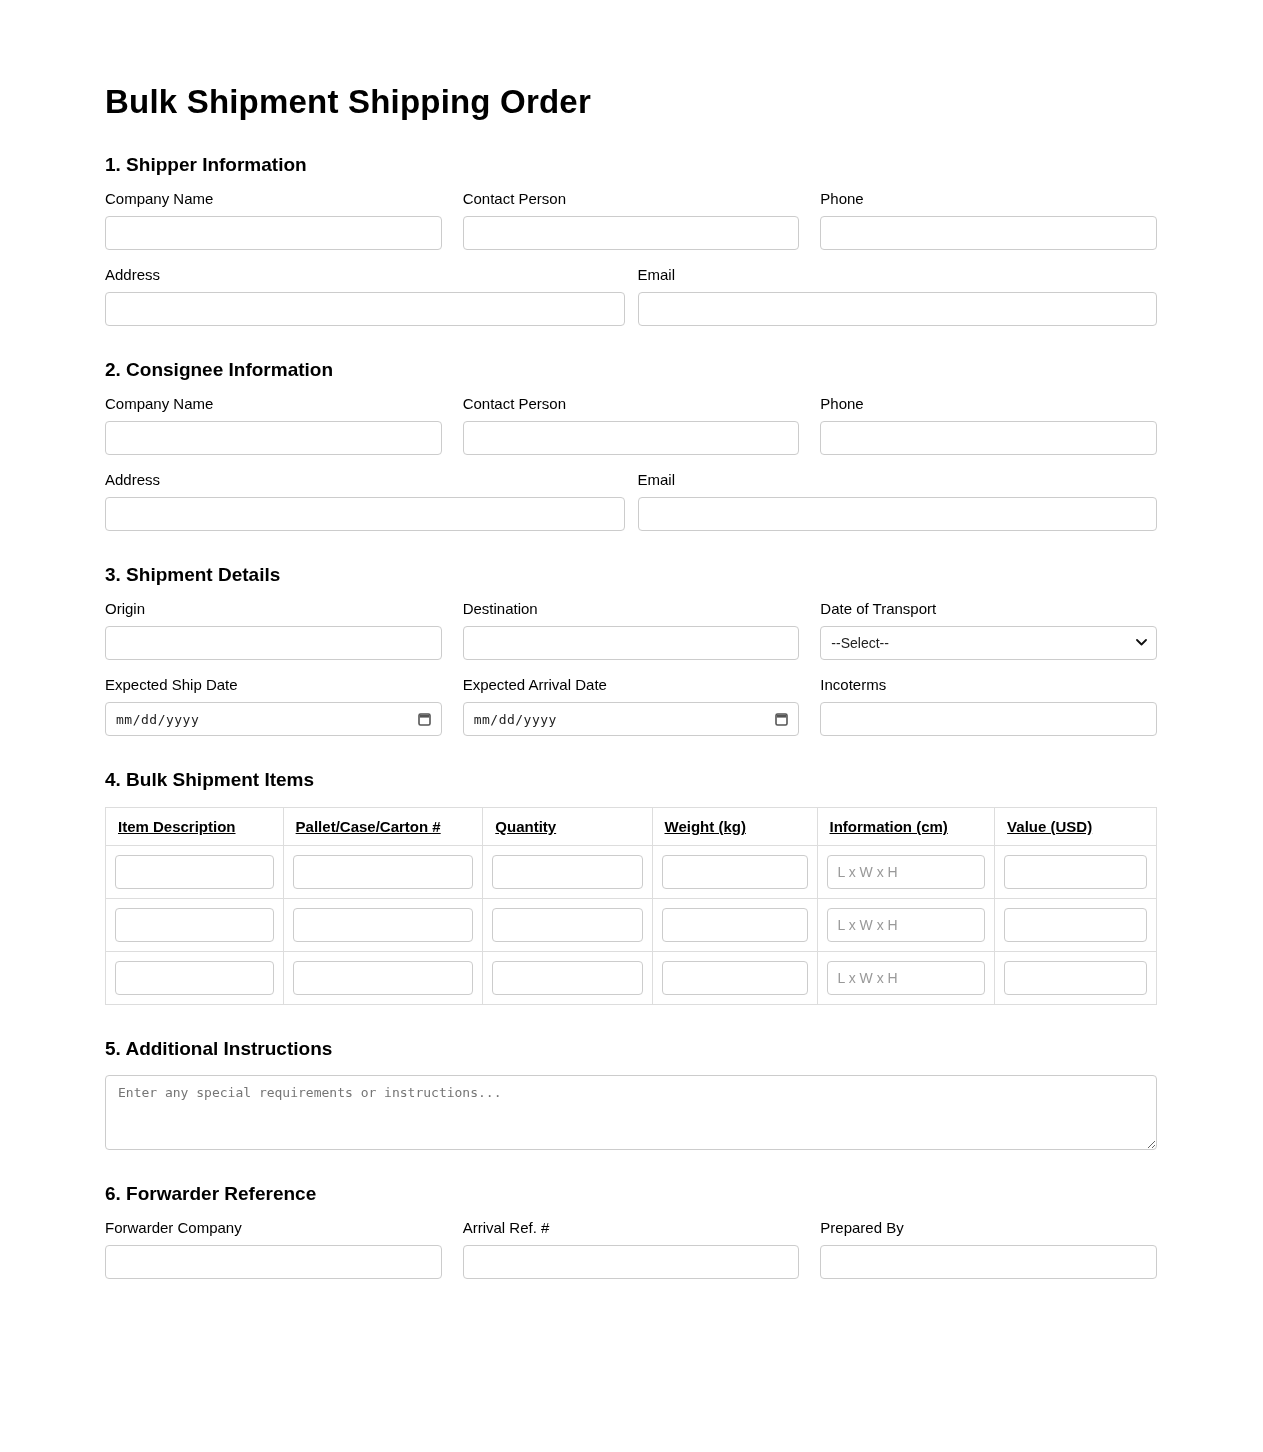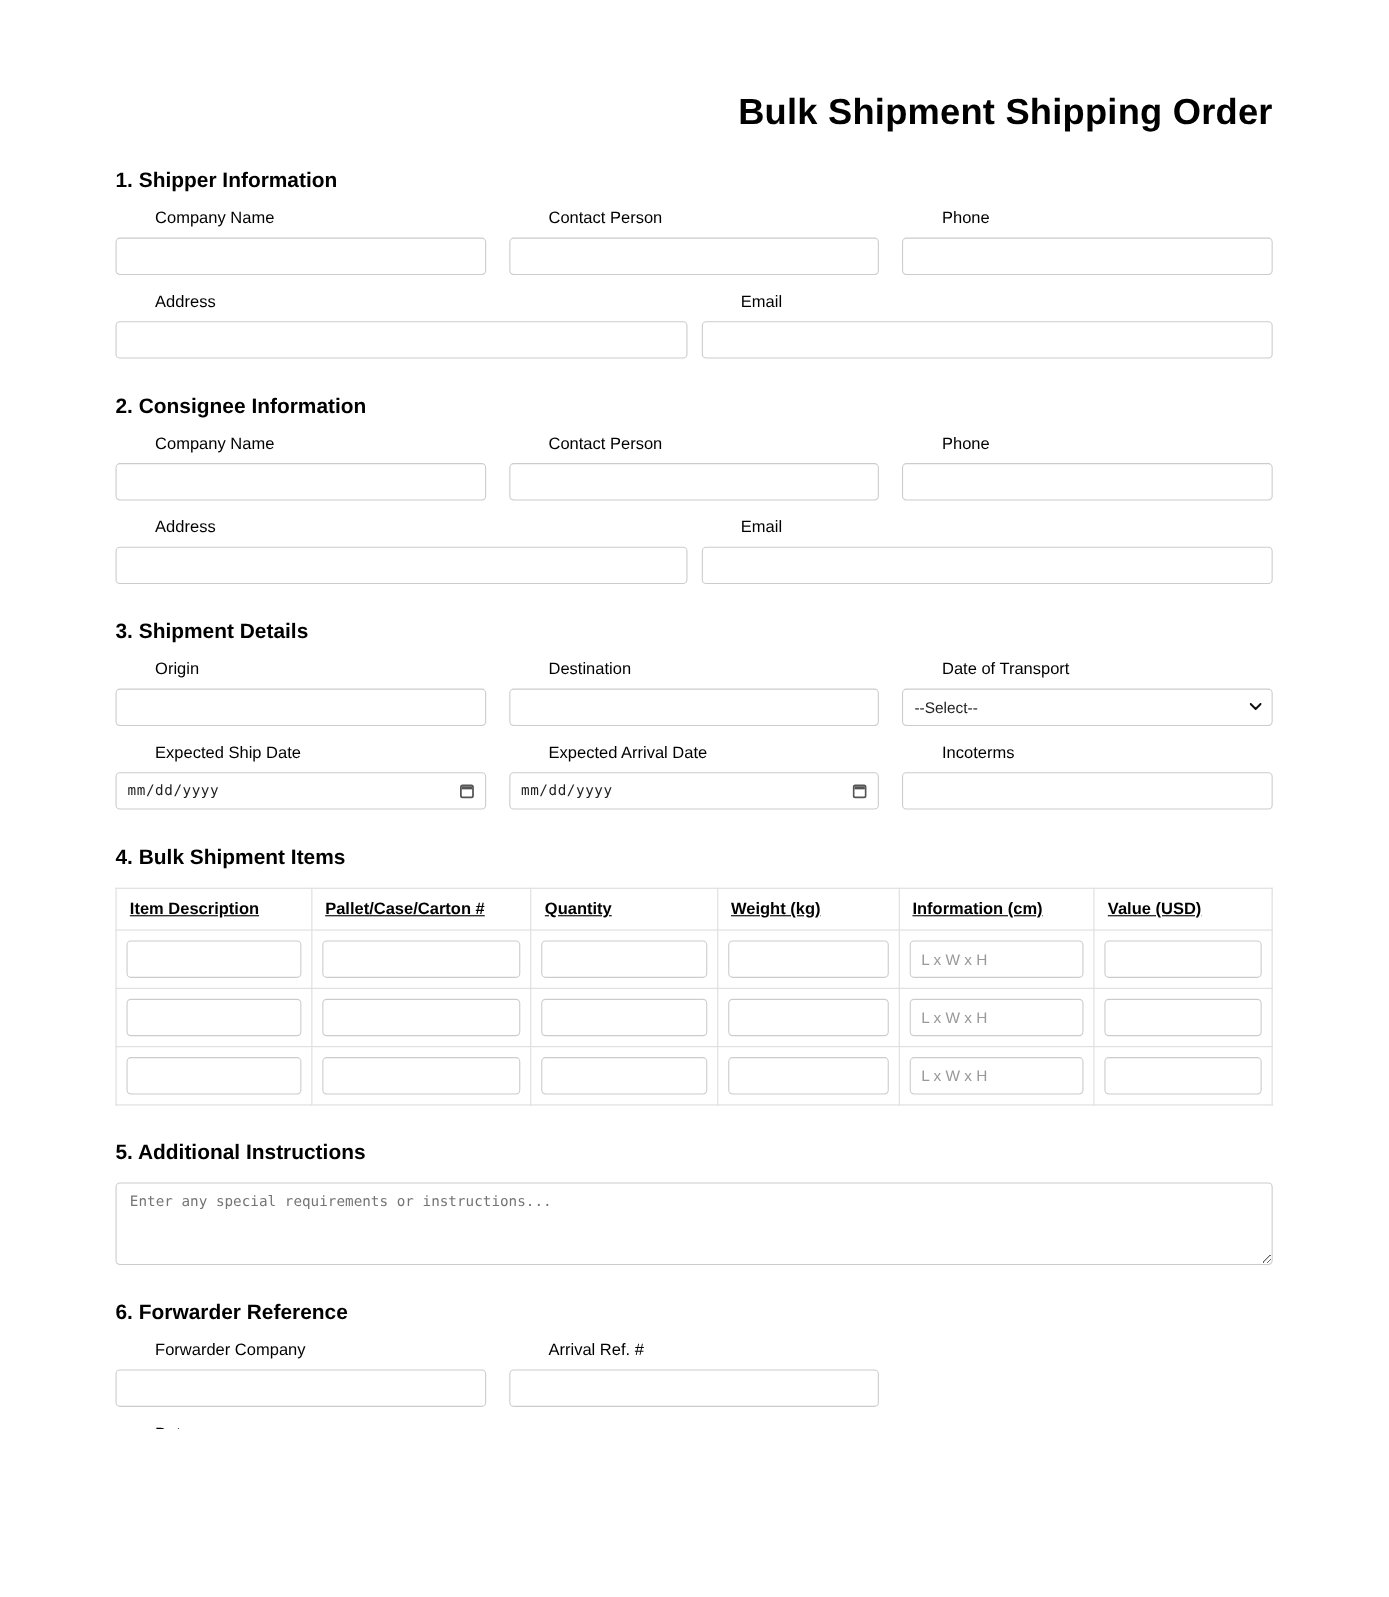--- a/index.html
+++ b/index.html
@@ -16,42 +16,40 @@
   }
   .container {
     padding: 85px 106px 0 105px;
   }
   h1 {
     font-size: 33px;
     font-weight: bold;
     line-height: 1;
     margin: 0 0 37px 0;
     letter-spacing: 0.2px;
-    text-align: right;
   }
   h2 {
     font-size: 19px;
     font-weight: bold;
     line-height: 1;
     margin: 34px 0 17px 0;
   }
   section:first-of-type h2 { margin-top: 0; }
   .grid {
     display: grid;
     column-gap: 21px;
     row-gap: 17px;
   }
   .g3 { grid-template-columns: 1fr 1fr 1fr; }
   .g2 { grid-template-columns: 1fr 1fr; margin-top: 17px; gap: 13px; }
   .label {
     font-size: 15px;
     line-height: 16px;
     margin-bottom: 9px;
     color: #000;
-    margin-left: 36px;
   }
   .input, select.input {
     width: 100%;
     height: 34px;
     border: 1px solid #ccc;
     border-radius: 4px;
     background: #fff;
     padding: 0 10px;
     font-size: 14px;
     font-family: Liberation Sans, sans-serif;
@@ -312,20 +310,24 @@
       <h2>6. Forwarder Reference</h2>
       <div class="grid g3">
         <div class="field">
           <div class="label">Forwarder Company</div>
           <input class="input" type="text" style="">
         </div>
         <div class="field">
           <div class="label">Arrival Ref. #</div>
           <input class="input" type="text" style="">
         </div>
+        <div class="field">
+          <div class="label">Prepared By</div>
+          <input class="input" type="text" style="">
+        </div>
       </div>
       <div class="date-row">
         <div class="label">Date</div>
       </div>
     </section>
 
   </div>
 </div>
 
 </body></html>

